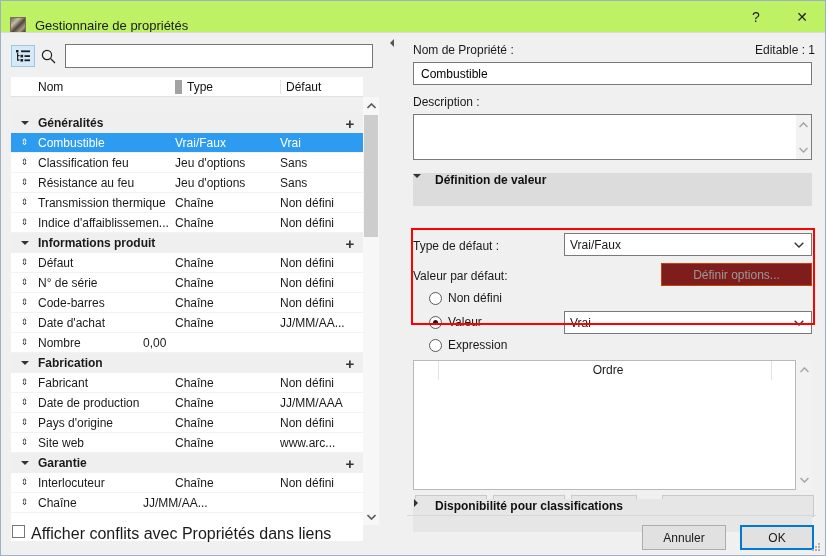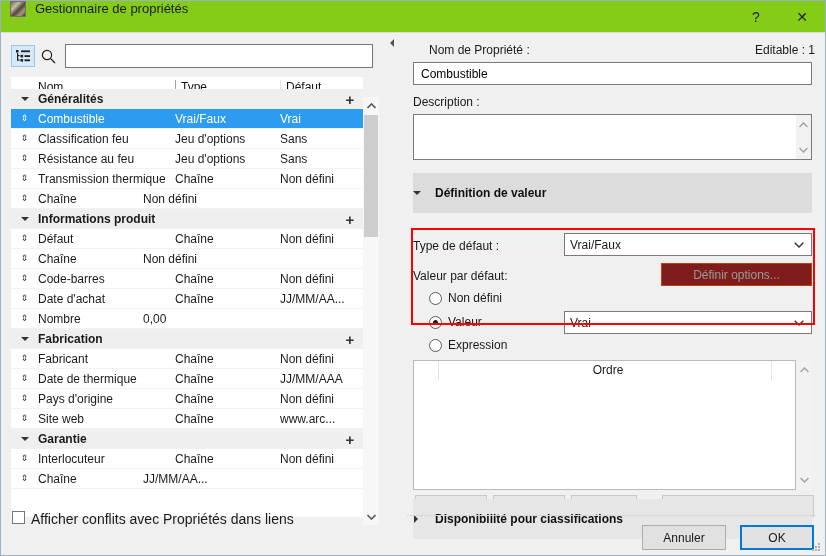--- a/index.html
+++ b/index.html
@@ -16,22 +16,22 @@
   .window {
     position: relative;
     width: 826px; height: 556px;
     background: #f0f0f0;
     border: 1px solid #9bb2c4;
   }
 
   
   .titlebar {
     position: absolute; left:0; top:0; width:824px; height:32px;
-    background:#84cc16;
-    display:flex; align-items:flex-start;
+    background:#bef264;
+    display:flex; align-items:flex-end;
   }
   .app-icon {
     width:16px; height:16px; margin-left:9px; margin-right:9px;
     background: linear-gradient(135deg,#6f6456 0%, #c9bda6 30%, #4d463a 55%, #a79a84 78%, #3c362c 100%);
     border:1px solid #7a7060;
     flex:none;
   }
   .title-text { font-size:13px; color:#1b1b1b; }
   .title-btns { position:absolute; right:0; top:0; height:32px; display:flex; }
   .title-btn {
@@ -65,25 +65,25 @@
     border:0; outline:0; width:100%; height:20px; font-family:inherit; font-size:12px; background:transparent;
   }
 
   .list-head {
     position:absolute; left:10px; top:44px; width:352px; height:20px;
     background:#ffffff; border-bottom:1px solid #e0e0e0; display:flex; align-items:center;
   }
   .lh-cell { font-size:12px; color:#111; }
   .lh-spacer { width:27px; flex:none; }
   .lh-name { width:137px; flex:none; }
-  .lh-type { width:105px; flex:none; border-left:1px solid #a3a3a3; padding-left:5px; }
+  .lh-type { width:105px; flex:none; border-left:7px solid #a3a3a3; padding-left:5px; }
   .lh-def  { flex:1; border-left:1px solid #e3e3e3; padding-left:5px; }
 
   .list-body {
-    position:absolute; left:10px; top:56px; width:352px; height:428px;
+    position:absolute; left:10px; top:80px; width:352px; height:428px;
     background:#ffffff; overflow:hidden;
   }
   .row { height:20px; display:flex; align-items:center; font-size:12px; }
   .row.group { background:#efefef; font-weight:bold; }
   .row.item { background:#ffffff; border-bottom:1px solid #f2f2f2; }
   .row.selected { background:#2d9cf0; color:#ffffff; }
   .cell-handle {
     width:27px; flex:none; display:flex; align-items:center; justify-content:center;
     font-size:9px; color:#333; line-height:1;
   }
@@ -100,21 +100,21 @@
   }
   .ls-arrow {
     position:absolute; left:0; width:16px; height:17px; display:flex;
     align-items:center; justify-content:center; color:#606060; font-size:9px;
   }
   .ls-arrow.up { top:0; }
   .ls-arrow.down { bottom:0; }
   .ls-thumb { position:absolute; left:1px; top:18px; width:14px; height:122px; background:#cdcdcd; }
 
   .chk-row {
-    position:absolute; left:11px; top:478px; display:flex; font-size:14px;
+    position:absolute; left:11px; top:492px; display:flex; font-size:16px;
   }
   .chk-box { width:13px; height:13px; border:1px solid #767676; background:#fff; margin-right:6px; flex:none; }
 
   .btn {
     background:#e1e1e1; border:1px solid #adadad; font-family:inherit; font-size:12px;
     color:#1a1a1a; display:flex; align-items:center; justify-content:center;
   }
   .btn.disabled { color:#9a9a9a; background:#e6e6e6; border-color:#c9c9c9; }
 
   
@@ -122,41 +122,41 @@
     position:absolute; left:384px; top:32px; width:14px; height:522px; background:#f0f0f0;
   }
   .splitter .grip { position:absolute; left:4px; top:6px; font-size:8px; color:#555; }
 
   
   .right-panel {
     position:absolute; left:398px; top:32px; width:426px; height:522px; background:#f0f0f0;
   }
   .rp-label { position:absolute; font-size:12px; color:#1a1a1a; }
   .editable { position:absolute; right:10px; top:10px; font-size:12px; }
-  .prop-name-label { left:14px; top:10px;margin-left:16px; }
+  .prop-name-label { left:14px; top:10px; }
   .textinput {
     position:absolute; left:14px; top:29px; width:399px; height:23px;
     background:#fff; border:1px solid #7a7a7a; display:flex; align-items:center; padding-left:5px;
   }
   .textinput input { border:0; outline:0; width:100%; font-family:inherit; font-size:12px; background:transparent; }
   .desc-label { left:14px; top:62px; }
   .desc-box {
     position:absolute; left:14px; top:81px; width:399px; height:46px;
     background:#fff; border:1px solid #7a7a7a; display:flex;
   }
   .desc-box textarea {
     flex:1; border:0; outline:0; resize:none; font-family:inherit; font-size:12px; padding:3px 4px; background:transparent;
   }
   .desc-sb { width:15px; background:#f2f2f2; position:relative; }
   .desc-sb .a { position:absolute; left:0; width:15px; height:15px; display:flex; align-items:center; justify-content:center; color:#9a9a9a; font-size:9px; }
   .desc-sb .a.up { top:2px; } .desc-sb .a.dn { bottom:2px; }
 
   .section-header {
-    position:absolute; left:14px; width:399px; height:40px; background:#dcdcdc;
-    display:flex; align-items:center; font-weight:bold; font-size:12px; color:#111;
+    position:absolute; left:14px; width:399px; height:33px; background:#dcdcdc;
+    display:flex; align-items:flex-start; font-weight:bold; font-size:12px; color:#111;
   }
   .section-header .tri { width:22px; text-align:center; font-size:8px; font-weight:normal; color:#333; }
   .sh-valeur { top:140px; }
   .sh-dispo  { top:466px; background:#e6e6e6; }
 
   .type-label { left:14px; top:206px; }
   .select {
     position:absolute; background:#fff; border:1px solid #7a7a7a;
     display:flex; align-items:center; padding-left:5px; font-size:12px;
   }
@@ -304,20 +304,21 @@
         <div class="cell-def">Sans</div>
       </div>
       <div class="row item">
         <div class="cell-handle">⇕</div>
         <div class="cell-name">Transmission thermique</div>
         <div class="cell-type">Chaîne</div>
         <div class="cell-def">Non défini</div>
       </div>
       <div class="row item">
         <div class="cell-handle">⇕</div>
+        <div class="cell-name">Indice d'affaiblissemen...</div>
         <div class="cell-type">Chaîne</div>
         <div class="cell-def">Non défini</div>
       </div>
 
       <div class="row group">
         <div class="grp-arrow">
           <svg width="8" height="6" viewBox="0 0 8 6">
               <path d="M0 1 L4 5 L8 1 Z" fill="#333"></path>
             </svg>
         </div>
@@ -325,20 +326,21 @@
         <div class="grp-plus">+</div>
       </div>
       <div class="row item">
         <div class="cell-handle">⇕</div>
         <div class="cell-name">Défaut</div>
         <div class="cell-type">Chaîne</div>
         <div class="cell-def">Non défini</div>
       </div>
       <div class="row item">
         <div class="cell-handle">⇕</div>
+        <div class="cell-name">N° de série</div>
         <div class="cell-type">Chaîne</div>
         <div class="cell-def">Non défini</div>
       </div>
       <div class="row item">
         <div class="cell-handle">⇕</div>
         <div class="cell-name">Code-barres</div>
         <div class="cell-type">Chaîne</div>
         <div class="cell-def">Non défini</div>
       </div>
       <div class="row item">
@@ -363,21 +365,21 @@
         <div class="grp-plus">+</div>
       </div>
       <div class="row item">
         <div class="cell-handle">⇕</div>
         <div class="cell-name">Fabricant</div>
         <div class="cell-type">Chaîne</div>
         <div class="cell-def">Non défini</div>
       </div>
       <div class="row item">
         <div class="cell-handle">⇕</div>
-        <div class="cell-name">Date de thermique</div>
+        <div class="cell-name">Date de production</div>
         <div class="cell-type">Chaîne</div>
         <div class="cell-def">JJ/MM/AAA</div>
       </div>
       <div class="row item">
         <div class="cell-handle">⇕</div>
         <div class="cell-name">Pays d'origine</div>
         <div class="cell-type">Chaîne</div>
         <div class="cell-def">Non défini</div>
       </div>
       <div class="row item">

